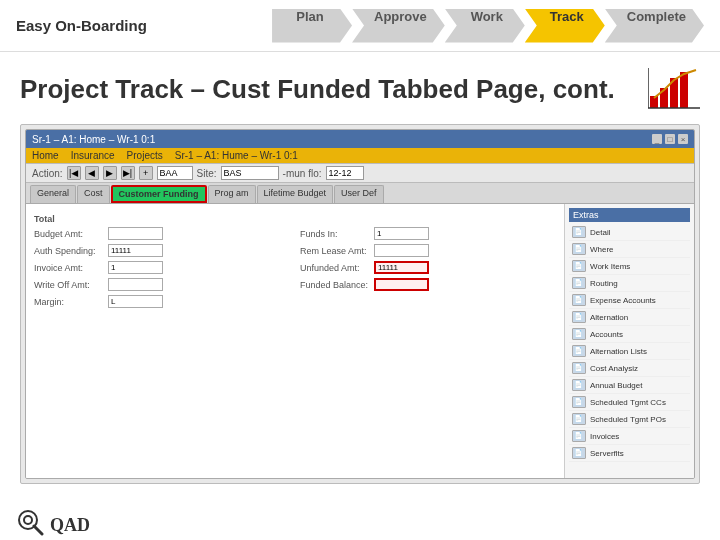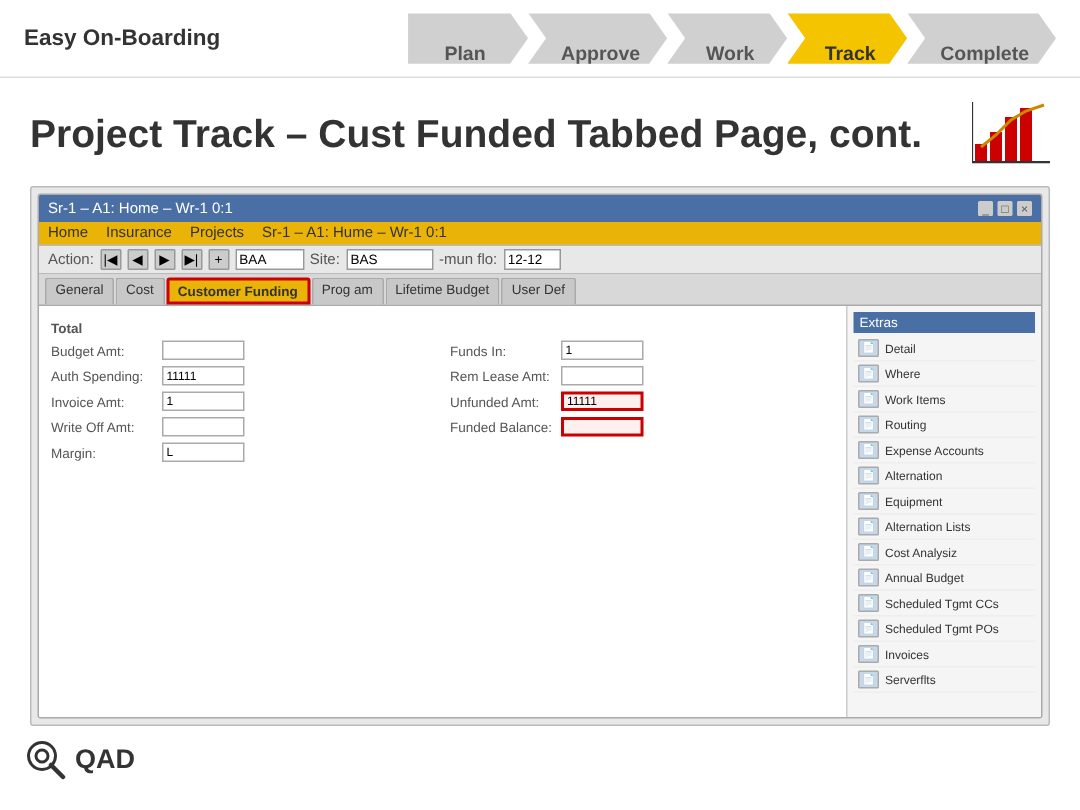--- a/index.html
+++ b/index.html
@@ -31,31 +31,31 @@
 
     
     .nav-steps {
       display: flex;
       align-items: center;
       gap: 0px;
     }
 
     .step {
       display: flex;
-      align-items: flex-end;
+      align-items: flex-start;
       justify-content: center;
       position: relative;
       height: 34px;
       min-width: 80px;
       font-size: 13px;
       font-weight: bold;
       color: #555;
       background: #d0d0d0;
       clip-path: polygon(0 0, calc(100% - 12px) 0, 100% 50%, calc(100% - 12px) 100%, 0 100%, 12px 50%);
-      padding: 0 18px 0 22px;
+      padding: 0 18px 12px 22px;
       cursor: pointer;
     }
 
     .step:first-child {
       clip-path: polygon(0 0, calc(100% - 12px) 0, 100% 50%, calc(100% - 12px) 100%, 0 100%);
       padding-left: 14px;
     }
 
     .step.active {
       background: #f5c400;
@@ -206,21 +206,21 @@
 
     .tab-item.active {
       background: #fff;
       font-weight: bold;
       border-color: #888;
     }
 
     .tab-item.highlighted {
       border: 2px solid #cc0000;
       color: #333;
-      background: #eab308;
+      background: #22c55e;
     }
 
     
     .form-content {
       display: flex;
       flex: 1;
       overflow: hidden;
     }
 
     .form-left {
@@ -302,25 +302,26 @@
       background: #4a6fa5;
       color: #fff;
       font-size: 9px;
       padding: 2px 4px;
       margin-bottom: 2px;
     }
 
     
     .logo-area {
       position: absolute;
-      bottom: 20px;
+      bottom: 4px;
       left: 16px;
       display: flex;
-      align-items: center;
+      align-items: flex-end;
       gap: 6px;
+      font-family: Liberation Serif, serif;
     }
 
     .logo-icon {
       width: 28px;
       height: 28px;
     }
 
     .logo-text {
       font-size: 18px;
       font-weight: bold;
@@ -398,21 +399,21 @@
         <span>Sr-1 – A1: Hume – Wr-1 0:1</span>
       </div>
 
       <div class="toolbar">
         <span class="toolbar-label">Action:</span>
         <div class="toolbar-icon">|◀</div>
         <div class="toolbar-icon">◀</div>
         <div class="toolbar-icon">▶</div>
         <div class="toolbar-icon">▶|</div>
         <div class="toolbar-icon">+</div>
-        <input class="toolbar-input" value="BAA" style="width: 46px;">
+        <input class="toolbar-input" value="BAA" style="width: 36px;">
         <span class="toolbar-label">Site:</span>
         <input class="toolbar-input" value="BAS" style="width: 58px;">
         <span class="toolbar-label">-mun flo:</span>
         <input class="toolbar-input" value="12-12" style="width: 38px;">
       </div>
 
       <div class="tabs-row">
         <div class="tab-item">General</div>
         <div class="tab-item">Cost</div>
         <div class="tab-item active highlighted">Customer Funding</div>
@@ -506,21 +507,21 @@
           <div class="right-panel-item">
             <div class="right-icon">📄</div>
             <span>Expense Accounts</span>
           </div>
           <div class="right-panel-item">
             <div class="right-icon">📄</div>
             <span>Alternation</span>
           </div>
           <div class="right-panel-item">
             <div class="right-icon">📄</div>
-            <span>Equipment</span>
+            <span>Accounts</span>
           </div>
           <div class="right-panel-item">
             <div class="right-icon">📄</div>
             <span>Alternation Lists</span>
           </div>
           <div class="right-panel-item">
             <div class="right-icon">📄</div>
             <span>Cost Analysiz</span>
           </div>
           <div class="right-panel-item">

